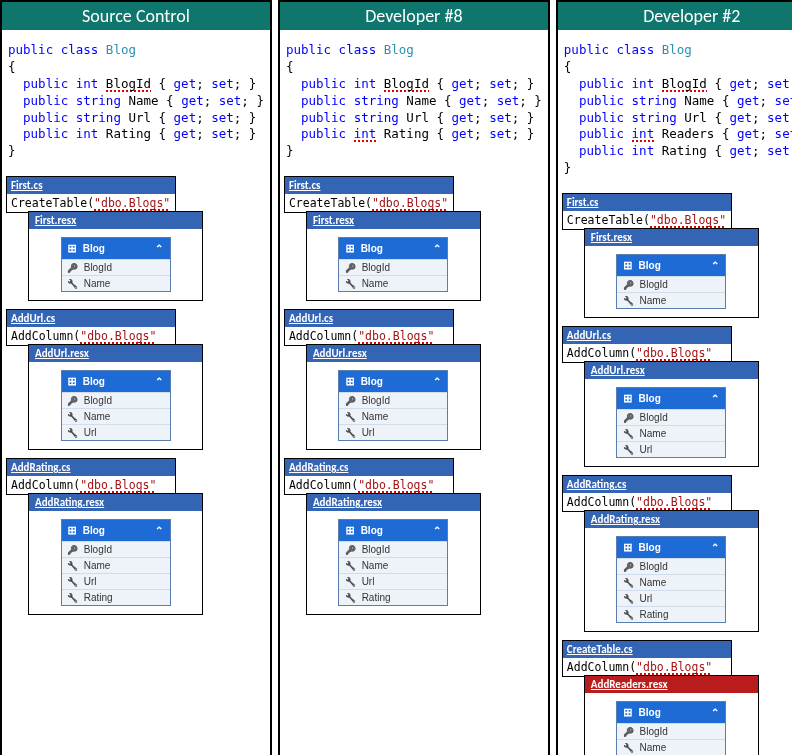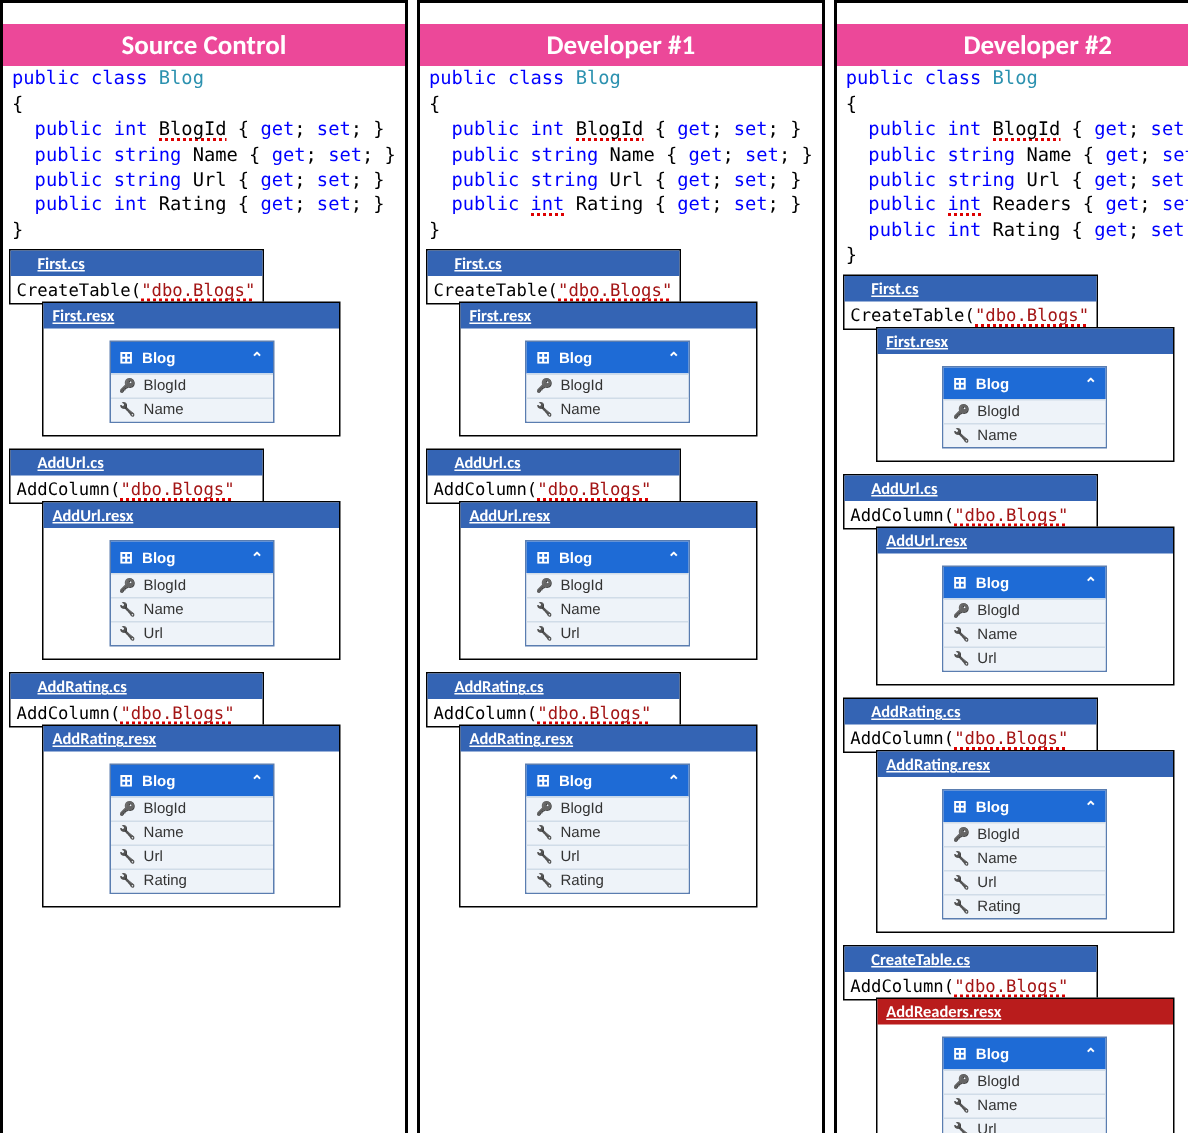--- a/index.html
+++ b/index.html
@@ -14,31 +14,30 @@
     display: flex;
     width: 792px;
     gap: 6px;
     padding: 0;
   }
   .column {
     flex: 1;
     border: 2px solid #000;
   }
   .col-header {
-    background: #ec4899;
+    background: #0f766e;
     color: #fff;
     text-align: center;
     font-family: Calibri, Arial, sans-serif;
     font-size: 18px;
-    font-weight: bold;
+    font-weight: normal;
     padding: 3px 0;
-    margin-top: 14px;
   }
   .code-block {
-    padding: 0 6px;
+    padding: 12px 6px;
     font-family: Consolas, monospace;
     font-size: 12.5px;
     line-height: 1.35;
     white-space: pre;
     color: #000;
   }
   .kw-blue { color: #0000ff; }
   .kw-teal { color: #2b91af; }
   .underlined {
     background-image: repeating-linear-gradient(90deg, #d00 0, #d00 2px, transparent 2px, transparent 4px);
@@ -56,34 +55,34 @@
     border: 1px solid #000;
     background: #fff;
     width: 170px;
   }
   .cs-tab-header {
     background: #3464b4;
     color: #fff;
     font-family: Calibri, Arial, sans-serif;
     font-size: 11px;
     font-weight: bold;
-    padding: 2px 18px;
+    padding: 2px 4px;
     text-decoration: underline;
     text-decoration-color: #fff;
   }
   .cs-tab-body {
     font-family: Consolas, monospace;
     font-size: 11.5px;
     padding: 2px 4px;
     white-space: pre;
   }
   .resx-tab {
     border: 1px solid #000;
     background: #fff;
-    width: 199px;
+    width: 175px;
     margin-left: 22px;
     margin-top: -2px;
     position: relative;
     z-index: 2;
   }
   .resx-tab-header {
     background: #3464b4;
     color: #fff;
     font-family: Calibri, Arial, sans-serif;
     font-size: 11px;
@@ -230,21 +229,21 @@
                   <span class="wrench"></span>
                   <span>Rating</span>
                 </div>
               </div>
             </div>
           </div>
         </div>
       </div>
     </div>
     <div class="column">
-      <div class="col-header">Developer #1</div>
+      <div class="col-header">Developer #8</div>
       <div class="code-block"><span class="kw-blue">public</span> <span class="kw-blue">class</span> <span class="kw-teal">Blog</span>
 {
   <span class="kw-blue">public</span> <span class="kw-blue">int</span> <span class="underlined">BlogId</span> { <span class="kw-blue">get</span>; <span class="kw-blue">set</span>; }
   <span class="kw-blue">public</span> <span class="kw-blue">string</span> Name { <span class="kw-blue">get</span>; <span class="kw-blue">set</span>; }
   <span class="kw-blue">public</span> <span class="kw-blue">string</span> Url { <span class="kw-blue">get</span>; <span class="kw-blue">set</span>; }
   <span class="kw-blue">public</span> <span class="kw-blue underlined">int</span> Rating { <span class="kw-blue">get</span>; <span class="kw-blue">set</span>; }
 }</div>
       <div class="migration">
         <div class="cs-tab">
           <div class="cs-tab-header">First.cs</div>

